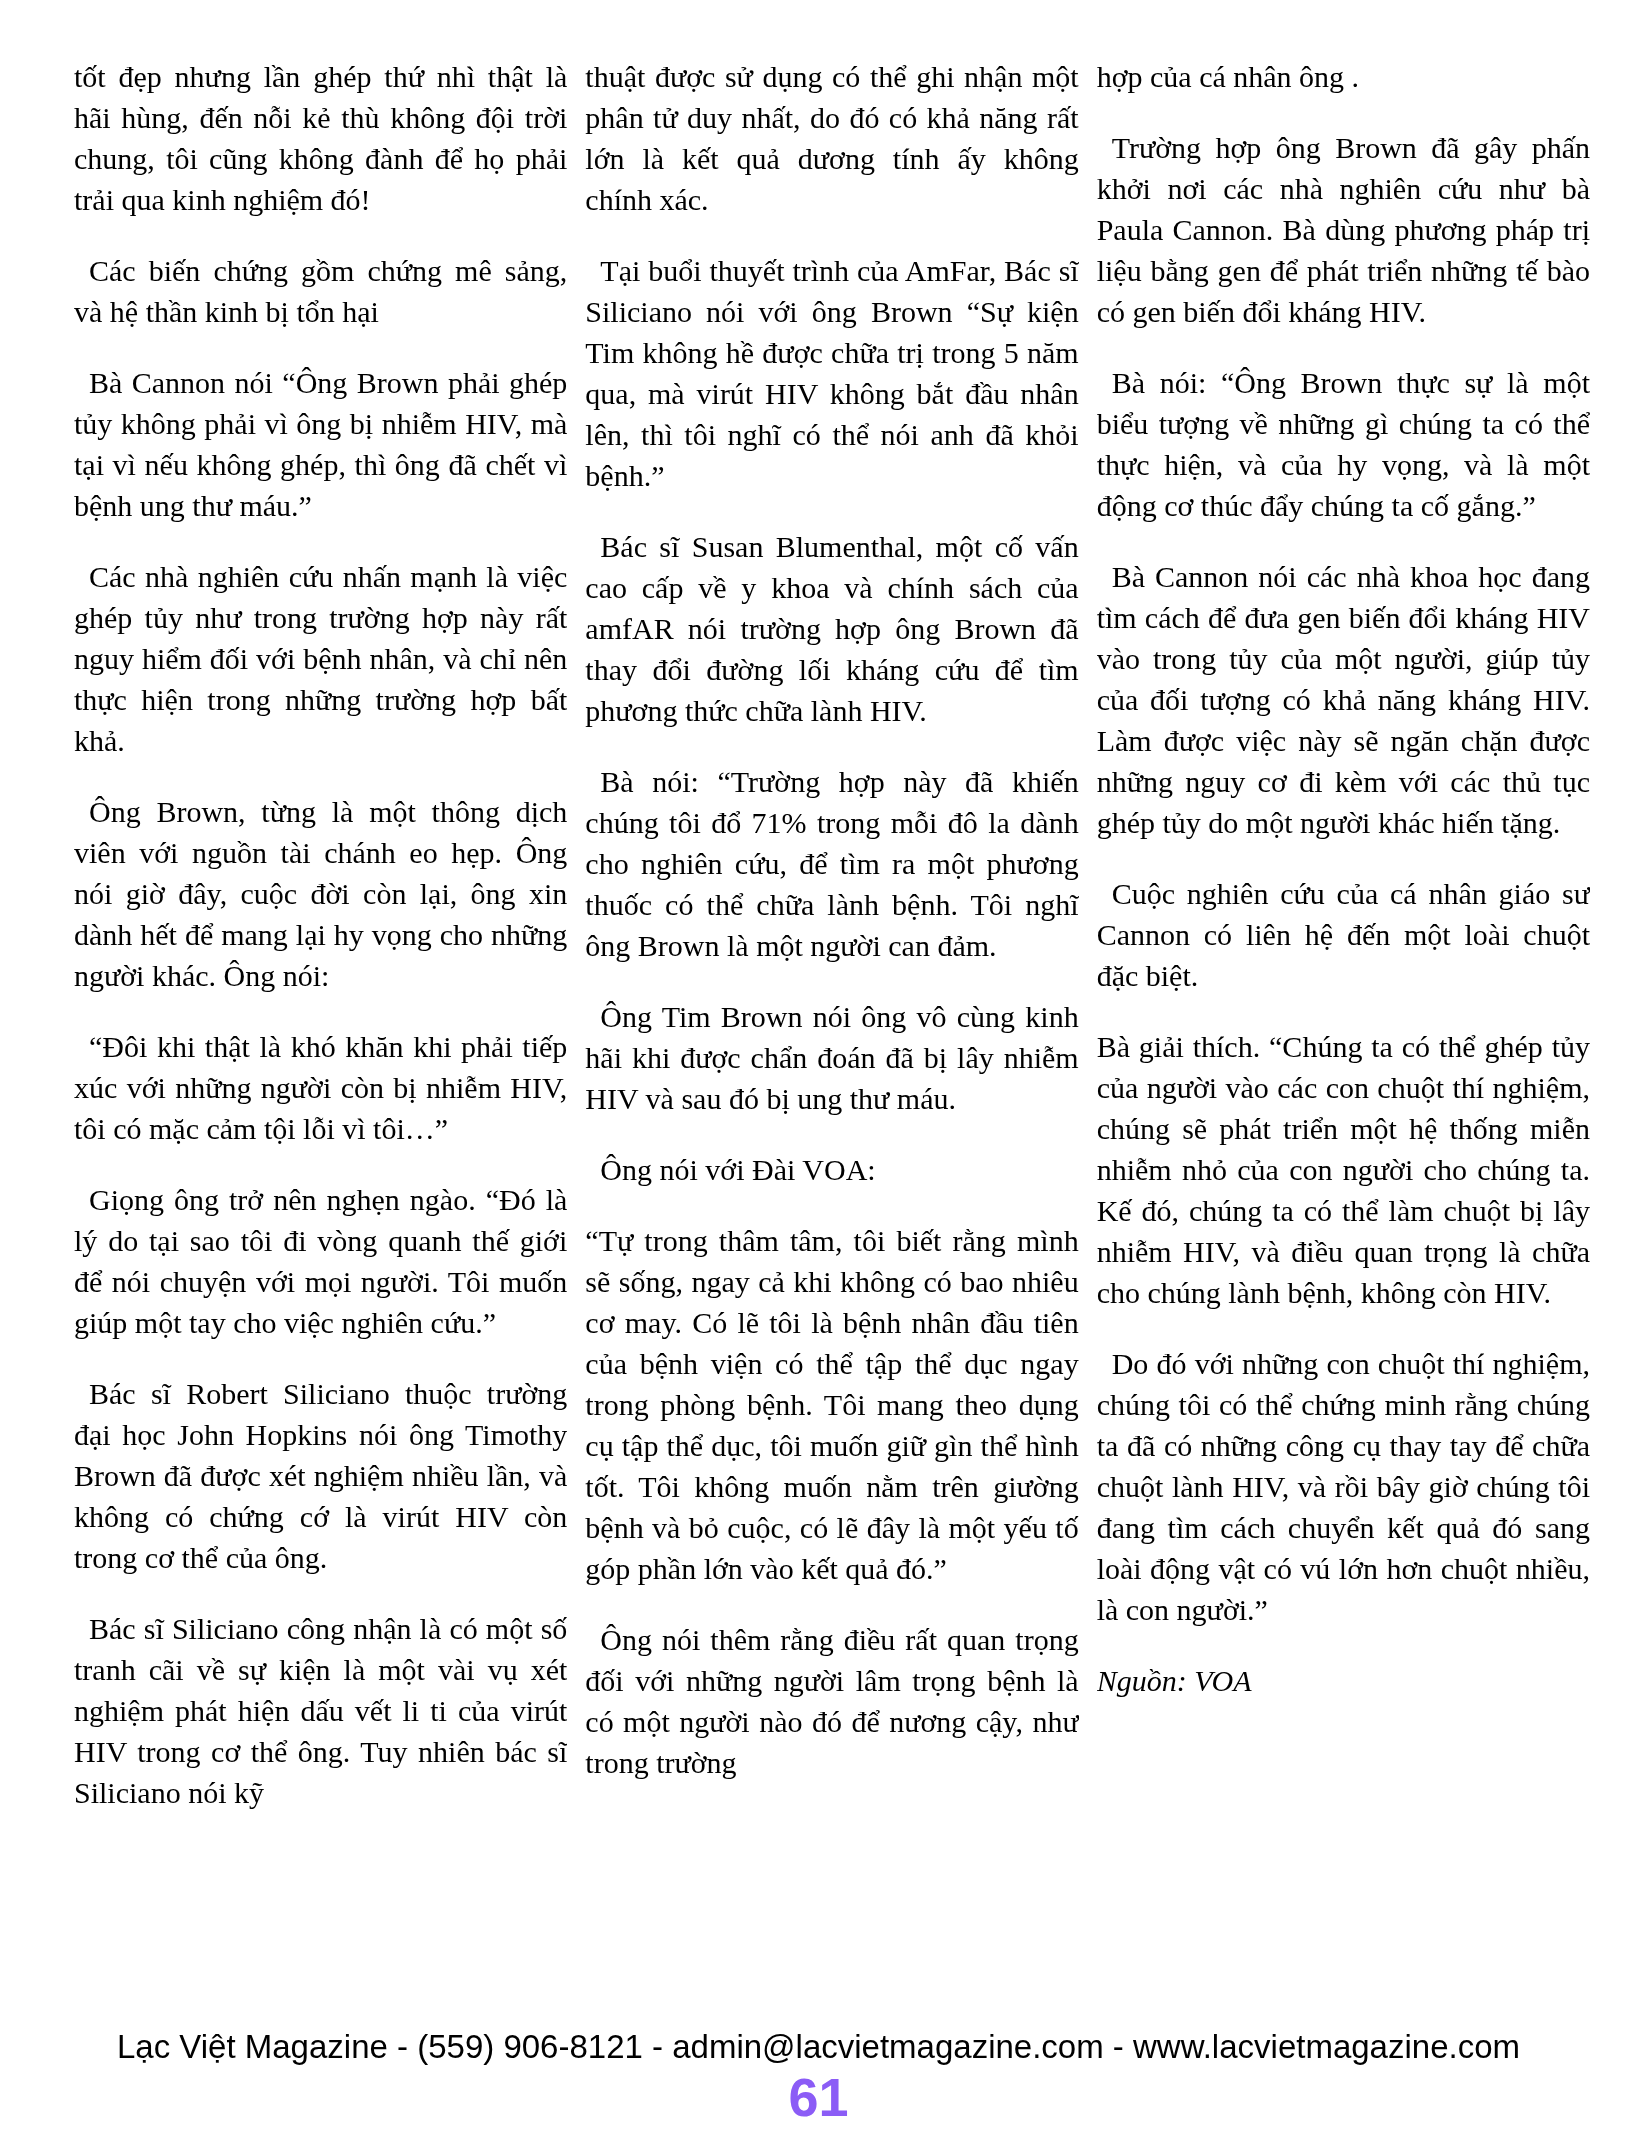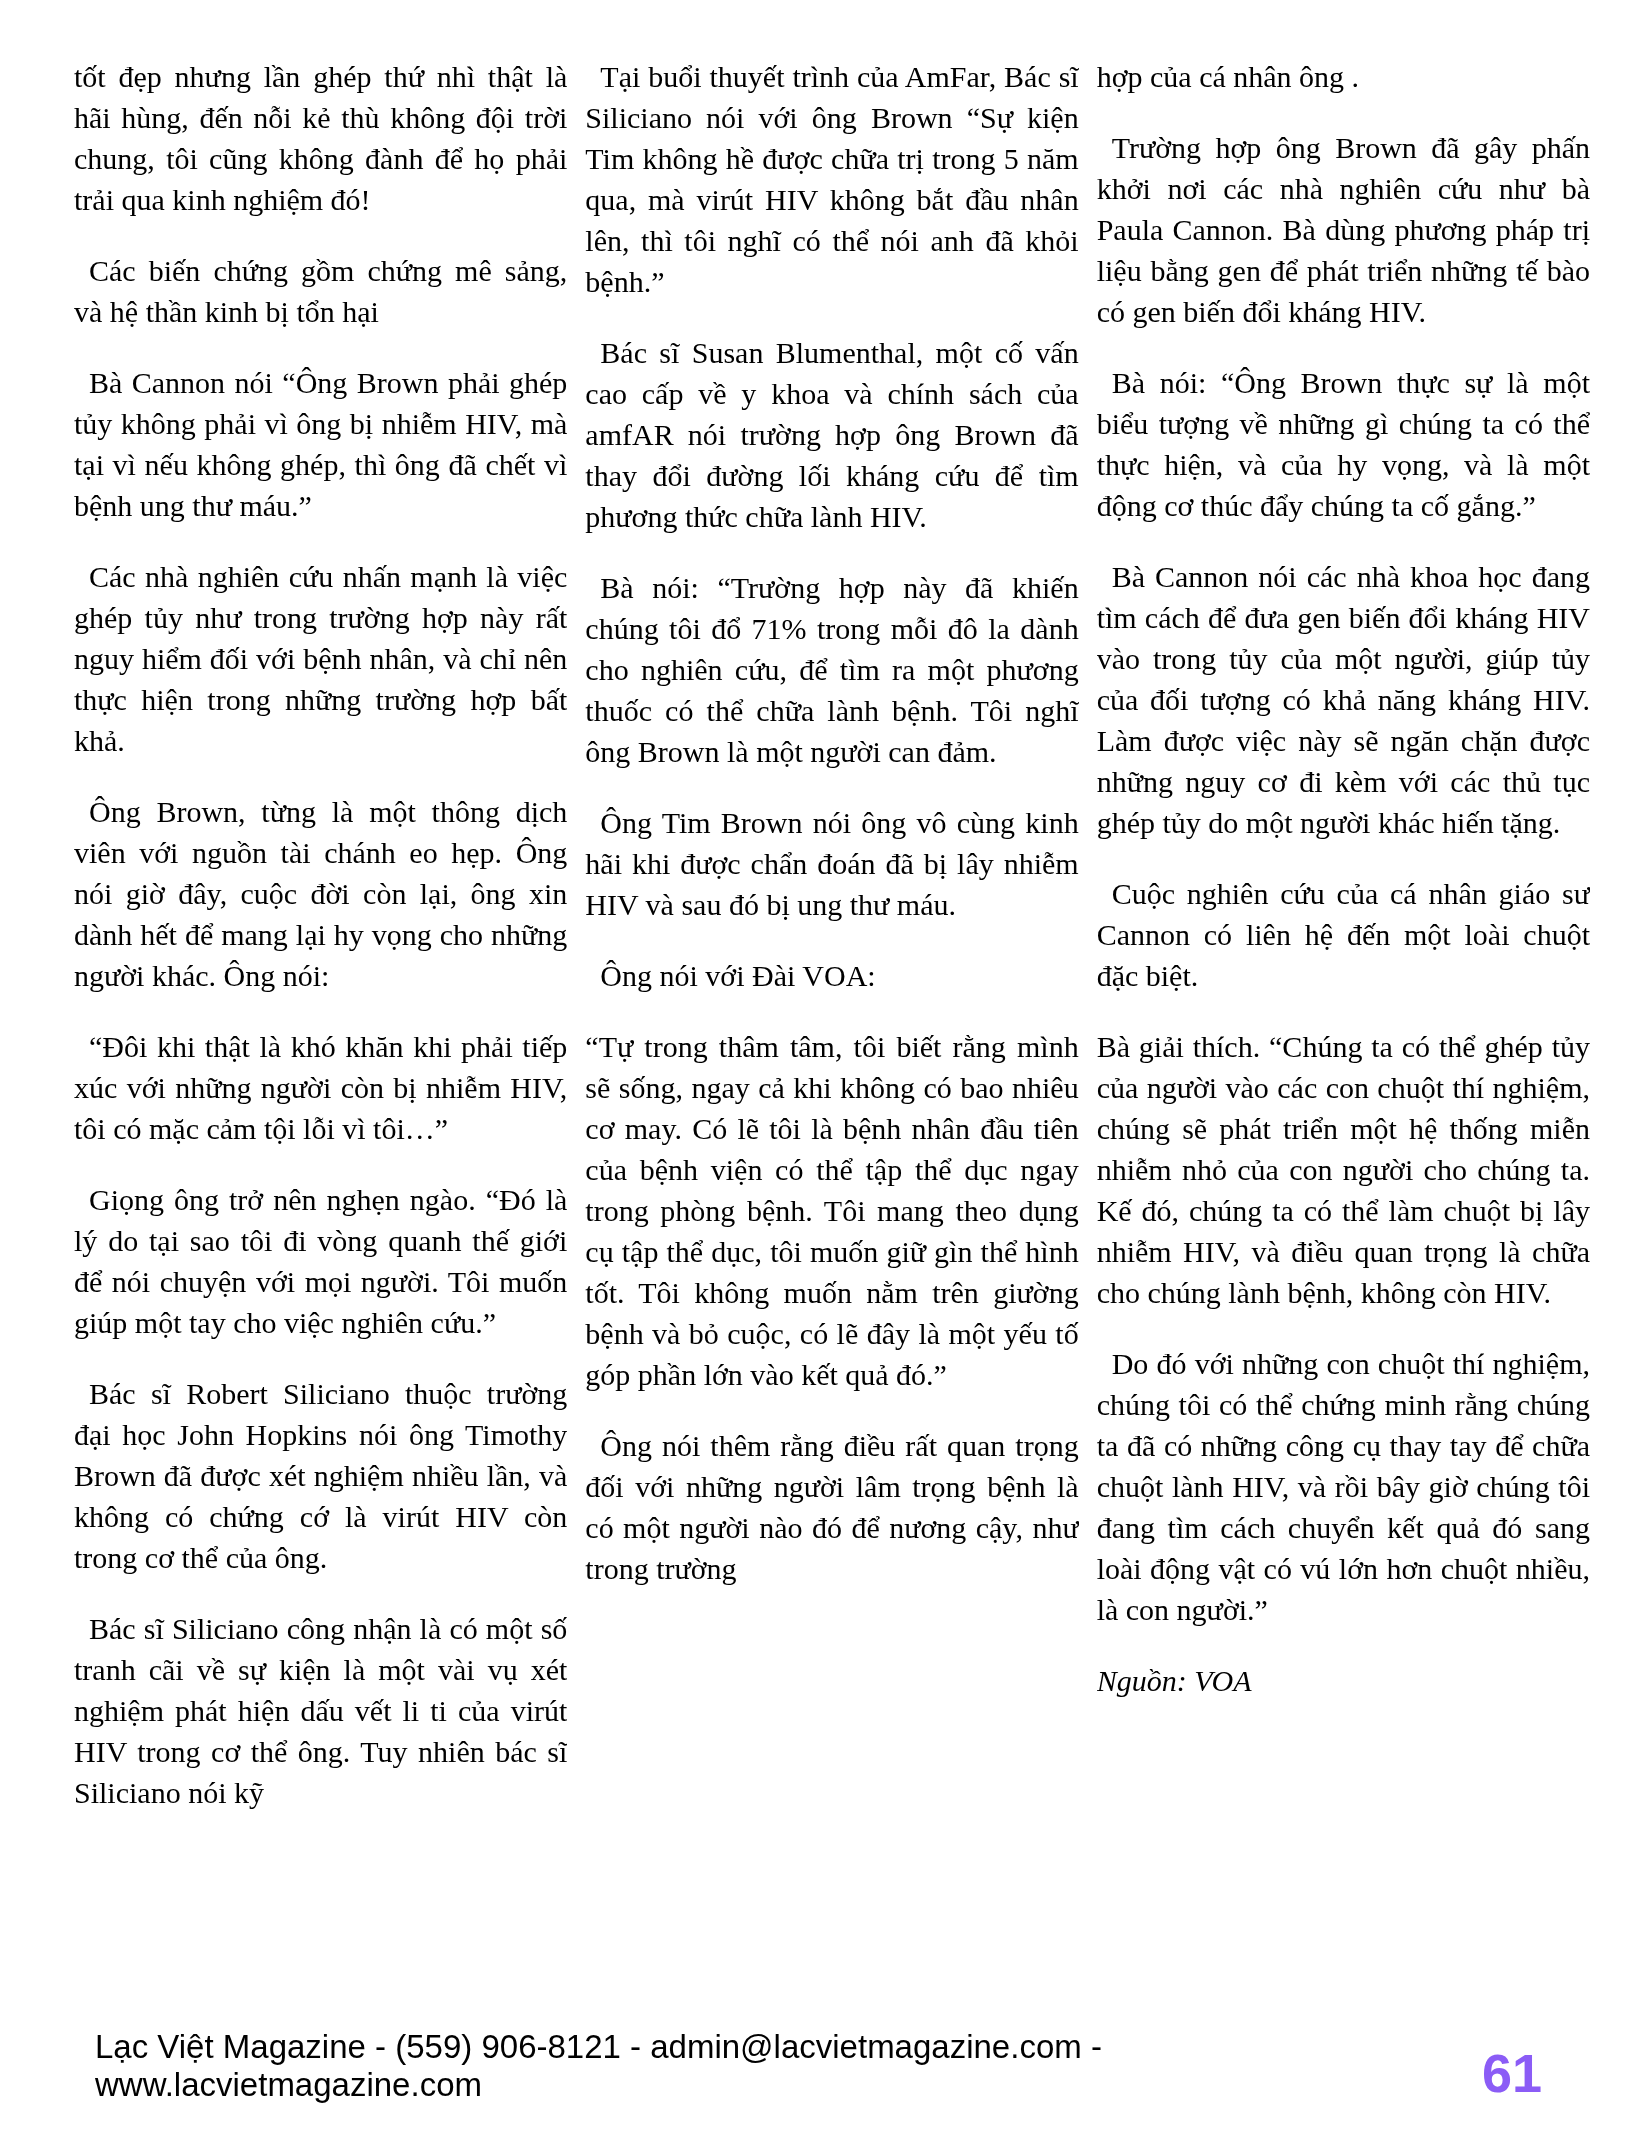--- a/index.html
+++ b/index.html
@@ -29,22 +29,23 @@
     overflow:hidden;
   }
   .col p{margin:0 0 30px 0;}
   .col p.indent{text-indent:15px;}
   .col p.source{font-style:italic;font-weight:normal;}
   .footer{
     position:absolute;
     left:95px;right:108px;top:2028px;
     display:flex;
     justify-content:space-between;
-    align-items:flex-end;
+    align-items:center;
     font-family:"Liberation Sans", sans-serif;
+    flex-direction:column;
   }
   .footer .footer-text{
     font-size:33px;
     color:#000;
   }
   .footer .page-number{
     font-size:54px;
     font-weight:bold;
     color:#8b5cf6;
   }
@@ -60,20 +61,21 @@
         <p class="indent">Các biến chứng gồm chứng mê sảng, và hệ thần kinh bị tổn hại</p>
         <p class="indent">Bà Cannon nói “Ông Brown phải ghép tủy không phải vì ông bị nhiễm HIV, mà tại vì nếu không ghép, thì ông đã chết vì bệnh ung thư máu.”</p>
         <p class="indent">Các nhà nghiên cứu nhấn mạnh là việc ghép tủy như trong trường hợp này rất nguy hiểm đối với bệnh nhân, và chỉ nên thực hiện trong những trường hợp bất khả.</p>
         <p class="indent">Ông Brown, từng là một thông dịch viên với nguồn tài chánh eo hẹp. Ông nói giờ đây, cuộc đời còn lại, ông xin dành hết để mang lại hy vọng cho những người khác. Ông nói:</p>
         <p class="indent">“Đôi khi thật là khó khăn khi phải tiếp xúc với những người còn bị nhiễm HIV, tôi có mặc cảm tội lỗi vì tôi…”</p>
         <p class="indent">Giọng ông trở nên nghẹn ngào. “Đó là lý do tại sao tôi đi vòng quanh thế giới để nói chuyện với mọi người. Tôi muốn giúp một tay cho việc nghiên cứu.”</p>
         <p class="indent">Bác sĩ Robert Siliciano thuộc trường đại học John Hopkins nói ông Timothy Brown đã được xét nghiệm nhiều lần, và không có chứng cớ là virút HIV còn trong cơ thể của ông.</p>
         <p class="indent">Bác sĩ Siliciano công nhận là có một số tranh cãi về sự kiện là một vài vụ xét nghiệm phát hiện dấu vết li ti của virút HIV trong cơ thể ông. Tuy nhiên bác sĩ Siliciano nói kỹ</p>
       </div>
     <div class="col">
+        <p>thuật được sử dụng có thể ghi nhận một phân tử duy nhất, do đó có khả năng rất lớn là kết quả dương tính ấy không chính xác.</p>
         <p class="indent">Tại buổi thuyết trình của AmFar, Bác sĩ Siliciano nói với ông Brown “Sự kiện Tim không hề được chữa trị trong 5 năm qua, mà virút HIV không bắt đầu nhân lên, thì tôi nghĩ có thể nói anh đã khỏi bệnh.”</p>
         <p class="indent">Bác sĩ Susan Blumenthal, một cố vấn cao cấp về y khoa và chính sách của amfAR nói trường hợp ông Brown đã thay đổi đường lối kháng cứu để tìm phương thức chữa lành HIV.</p>
         <p class="indent">Bà nói: “Trường hợp này đã khiến chúng tôi đổ 71% trong mỗi đô la dành cho nghiên cứu, để tìm ra một phương thuốc có thể chữa lành bệnh. Tôi nghĩ ông Brown là một người can đảm.</p>
         <p class="indent">Ông Tim Brown nói ông vô cùng kinh hãi khi được chẩn đoán đã bị lây nhiễm HIV và sau đó bị ung thư máu.</p>
         <p class="indent">Ông nói với Đài VOA:</p>
         <p>“Tự trong thâm tâm, tôi biết rằng mình sẽ sống, ngay cả khi không có bao nhiêu cơ may. Có lẽ tôi là bệnh nhân đầu tiên của bệnh viện có thể tập thể dục ngay trong phòng bệnh. Tôi mang theo dụng cụ tập thể dục, tôi muốn giữ gìn thể hình tốt. Tôi không muốn nằm trên giường bệnh và bỏ cuộc, có lẽ đây là một yếu tố góp phần lớn vào kết quả đó.”</p>
         <p class="indent">Ông nói thêm rằng điều rất quan trọng đối với những người lâm trọng bệnh là có một người nào đó để nương cậy, như trong trường</p>
       </div>
     <div class="col">
         <p>hợp của cá nhân ông .</p>

